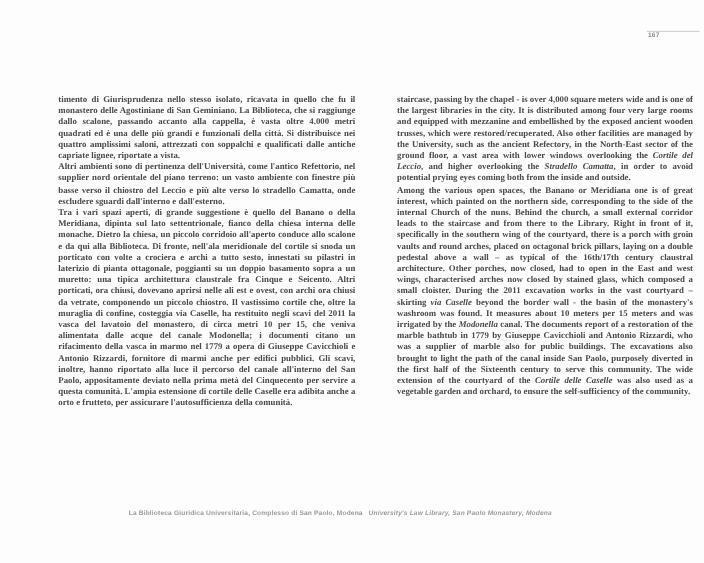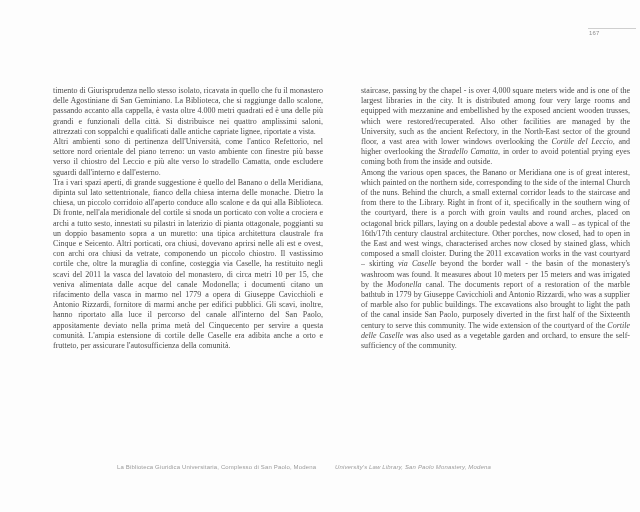--- a/index.html
+++ b/index.html
@@ -7,20 +7,21 @@
     width: 640px; height: 512px;
     background: #fdfdfd;
     font-family: "Liberation Serif", serif;
     overflow: hidden;
     position: relative;
   }
   .page {
     position: relative;
     width: 640px; height: 364px;
     background: #fdfdfd;
+    font-weight: bold;
   }
   .header-rule {
     position: absolute;
     left: 588px; top: 28px;
     width: 48px; height: 1px;
     background: #cfcfcf;
   }
   .page-number {
     position: absolute;
     left: 589px; top: 30px;
@@ -62,21 +63,21 @@
 </head>
 <body>
 
 <div class="page">
 
   <div class="header-rule"></div>
   <div class="page-number">167</div>
 
   <div class="column column-italian" lang="it">
       <p><span>timento di Giurisprudenza nello stesso isolato, ricavata in quello che fu il monastero delle Agostiniane di San Geminiano. La Biblioteca, che si raggiunge dallo scalone, passando accanto alla cappella, è vasta oltre 4.000 metri quadrati ed è una delle più grandi e funzionali della città. Si distribuisce nei quattro amplissimi saloni, attrezzati con soppalchi e qualificati dalle antiche capriate lignee, riportate a vista.</span></p>
-      <p><span>Altri ambienti sono di pertinenza dell'Università, come l'antico Refettorio, nel settore nord orientale del piano terreno: un vasto ambiente con finestre più basse verso il chiostro del Leccio e più alte verso lo stradello Camatta, onde escludere sguardi dall'interno e dall'esterno.</span></p>
+      <p><span>Altri ambienti sono di pertinenza dell'Università, come l'antico Refettorio, nel supplier nord orientale del piano terreno: un vasto ambiente con finestre più basse verso il chiostro del Leccio e più alte verso lo stradello Camatta, onde escludere sguardi dall'interno e dall'esterno.</span></p>
       <p><span>Tra i vari spazi aperti, di grande suggestione è quello del Banano o della Meridiana, dipinta sul lato settentrionale, fianco della chiesa interna delle monache. Dietro la chiesa, un piccolo corridoio all'aperto conduce allo scalone e da qui alla Biblioteca. Di fronte, nell'ala meridionale del cortile si snoda un porticato con volte a crociera e archi a tutto sesto, innestati su pilastri in laterizio di pianta ottagonale, poggianti su un doppio basamento sopra a un muretto: una tipica architettura claustrale fra Cinque e Seicento. Altri porticati, ora chiusi, dovevano aprirsi nelle ali est e ovest, con archi ora chiusi da vetrate, componendo un piccolo chiostro. Il vastissimo cortile che, oltre la muraglia di confine, costeggia via Caselle, ha restituito negli scavi del 2011 la vasca del lavatoio del monastero, di circa metri 10 per 15, che veniva alimentata dalle acque del canale Modonella; i documenti citano un rifacimento della vasca in marmo nel 1779 a opera di Giuseppe Cavicchioli e Antonio Rizzardi, fornitore di marmi anche per edifici pubblici. Gli scavi, inoltre, hanno riportato alla luce il percorso del canale all'interno del San Paolo, appositamente deviato nella prima metà del Cinquecento per servire a questa comunità. L'ampia estensione di cortile delle Caselle era adibita anche a orto e frutteto, per assicurare l'autosufficienza della comunità.</span></p>
     </div>
 
   <div class="column column-english" lang="en">
       <p><span>staircase, passing by the chapel - is over 4,000 square meters wide and is one of the largest libraries in the city. It is distributed among four very large rooms and equipped with mezzanine and embellished by the exposed ancient wooden trusses, which were restored/recuperated. Also other facilities are managed by the University, such as the ancient Refectory, in the North-East sector of the ground floor, a vast area with lower windows overlooking the </span><i>Cortile del Leccio</i><span>, and higher overlooking the </span><i>Stradello Camatta</i><span>, in order to avoid potential prying eyes coming both from the inside and outside.</span></p>
       <p><span>Among the various open spaces, the Banano or Meridiana one is of great interest, which painted on the northern side, corresponding to the side of the internal Church of the nuns. Behind the church, a small external corridor leads to the staircase and from there to the Library. Right in front of it, specifically in the southern wing of the courtyard, there is a porch with groin vaults and round arches, placed on octagonal brick pillars, laying on a double pedestal above a wall – as typical of the 16th/17th century claustral architecture. Other porches, now closed, had to open in the East and west wings, characterised arches now closed by stained glass, which composed a small cloister. During the 2011 excavation works in the vast courtyard – skirting </span><i>via Caselle</i><span> beyond the border wall - the basin of the monastery's washroom was found. It measures about 10 meters per 15 meters and was irrigated by the </span><i>Modonella</i><span> canal. The documents report of a restoration of the marble bathtub in 1779 by Giuseppe Cavicchioli and Antonio Rizzardi, who was a supplier of marble also for public buildings. The excavations also brought to light the path of the canal inside San Paolo, purposely diverted in the first half of the Sixteenth century to serve this community. The wide extension of the courtyard of the </span><i>Cortile delle Caselle</i><span> was also used as a vegetable garden and orchard, to ensure the self-sufficiency of the community.</span></p>
     </div>
 
   <div class="caption caption-italian">La Biblioteca Giuridica Universitaria, Complesso di San Paolo, Modena</div>
 

